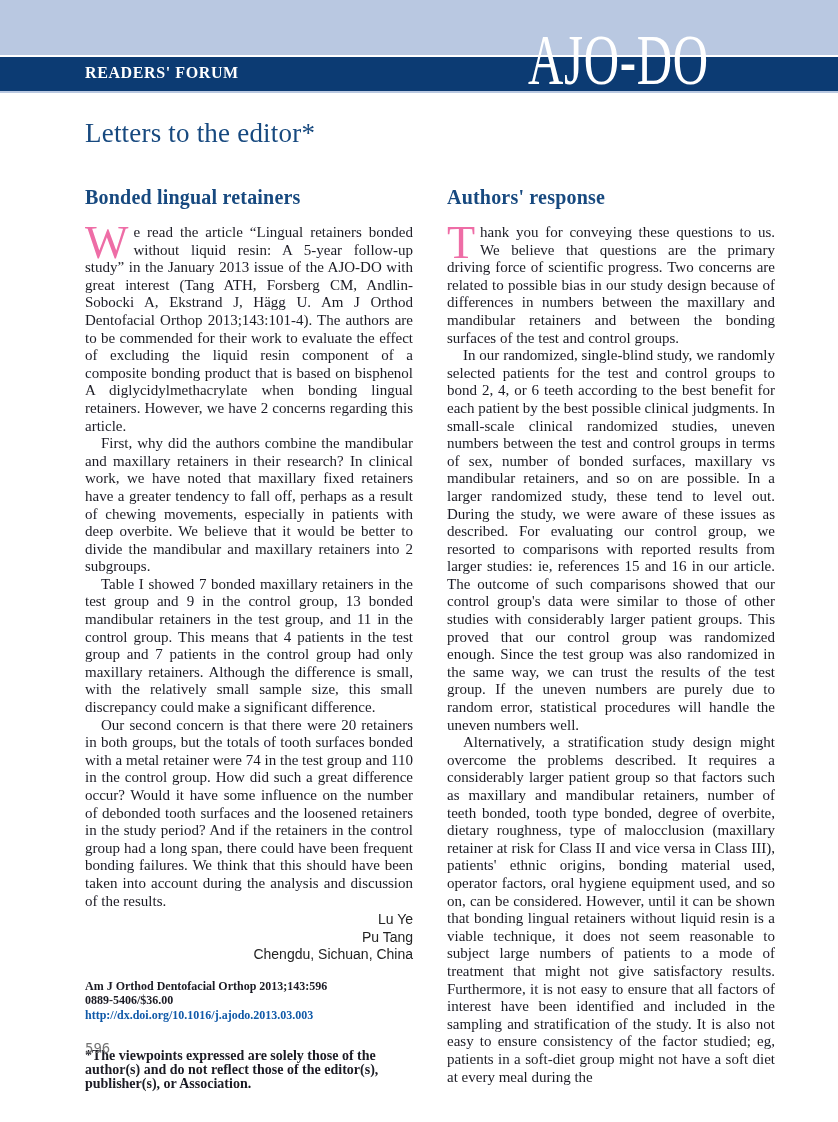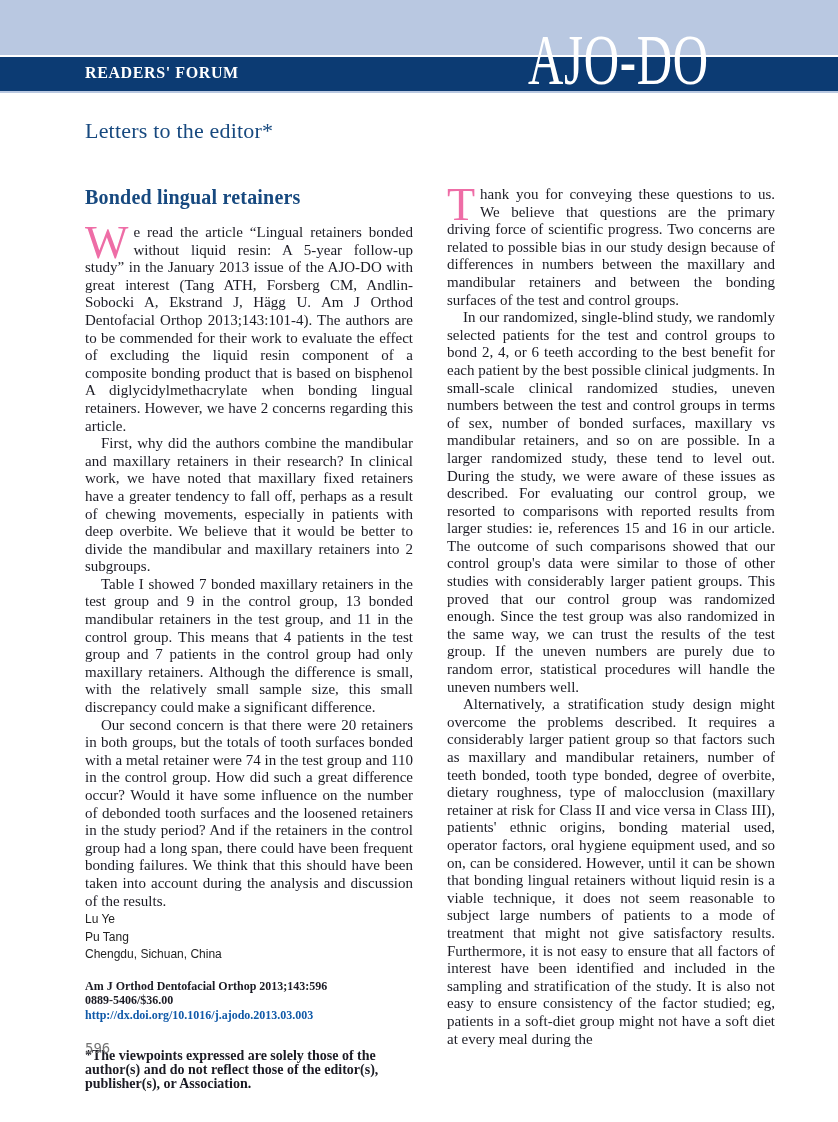--- a/index.html
+++ b/index.html
@@ -20,43 +20,43 @@
   }
   .logo{
     position:absolute;top:24px;left:528px;color:#ffffff;
     font-size:72px;line-height:1;letter-spacing:1px;
     font-family:"Liberation Serif",serif;font-weight:normal;
     transform:scaleX(0.68);transform-origin:left top;white-space:nowrap;
   }
   
   .title{
     position:absolute;top:118px;left:85px;margin:0;
-    font-size:22px;font-weight:normal;color:#17497f;letter-spacing:0.2px;
+    font-size:27px;font-weight:normal;color:#17497f;letter-spacing:0.2px;
   }
   
   .columns{
     position:absolute;top:186px;left:85px;width:681px;
     display:flex;gap:34px;
   }
   .col{width:328px;flex:0 0 328px;}
   .col h2{
     margin:0 0 15px 0;font-size:20px;font-weight:bold;color:#17497f;letter-spacing:0.2px;
   }
   .col p{
     margin:0;text-align:justify;font-size:15px;line-height:17.6px;color:#1b1b24;
   }
   .col p.indent{text-indent:16px;}
   .dropcap{
     float:left;color:#ee6da6;font-size:46px;line-height:33px;
     padding:2px 5px 0 0;font-weight:normal;
   }
   
   .signature{
-    margin-top:1px;text-align:left;color:#232323;
-    font-family:"Liberation Sans",sans-serif;font-size:12px;line-height:17.5px;
+    margin-top:1px;text-align:right;color:#232323;
+    font-family:"Liberation Sans",sans-serif;font-size:14px;line-height:17.5px;
   }
   .citation{
     margin-top:15px;font-size:12px;line-height:14.5px;font-weight:bold;color:#1b1b24;
   }
   .doi-link{color:#1059a8;text-decoration:none;display:inline-block;font-weight:bold;}
   .footnote{
     margin-top:27px;font-size:14px;line-height:14px;font-weight:bold;color:#1b1b24;
     text-align:left;
   }
   .pagenum{
@@ -95,20 +95,21 @@
       <div class="citation">
         <div>Am J Orthod Dentofacial Orthop 2013;143:596</div>
         <div>0889-5406/$36.00</div>
         <a href="#" class="doi-link">http://dx.doi.org/10.1016/j.ajodo.2013.03.003</a>
       </div>
 
       <div class="footnote">*The viewpoints expressed are solely those of the author(s) and do not reflect those of the editor(s), publisher(s), or Association.</div>
     </section>
 
     <section class="col">
+      <h2>Authors' response</h2>
       <p><span class="dropcap">T</span><span>hank you for conveying these questions to us. We believe that questions are the primary driving force of scientific progress. Two concerns are related to possible bias in our study design because of differences in numbers between the maxillary and mandibular retainers and between the bonding surfaces of the test and control groups.</span></p>
       <p class="indent">In our randomized, single-blind study, we randomly selected patients for the test and control groups to bond 2, 4, or 6 teeth according to the best benefit for each patient by the best possible clinical judgments. In small-scale clinical randomized studies, uneven numbers between the test and control groups in terms of sex, number of bonded surfaces, maxillary vs mandibular retainers, and so on are possible. In a larger randomized study, these tend to level out. During the study, we were aware of these issues as described. For evaluating our control group, we resorted to comparisons with reported results from larger studies: ie, references 15 and 16 in our article. The outcome of such comparisons showed that our control group's data were similar to those of other studies with considerably larger patient groups. This proved that our control group was randomized enough. Since the test group was also randomized in the same way, we can trust the results of the test group. If the uneven numbers are purely due to random error, statistical procedures will handle the uneven numbers well.</p>
       <p class="indent">Alternatively, a stratification study design might overcome the problems described. It requires a considerably larger patient group so that factors such as maxillary and mandibular retainers, number of teeth bonded, tooth type bonded, degree of overbite, dietary roughness, type of malocclusion (maxillary retainer at risk for Class II and vice versa in Class III), patients' ethnic origins, bonding material used, operator factors, oral hygiene equipment used, and so on, can be considered. However, until it can be shown that bonding lingual retainers without liquid resin is a viable technique, it does not seem reasonable to subject large numbers of patients to a mode of treatment that might not give satisfactory results. Furthermore, it is not easy to ensure that all factors of interest have been identified and included in the sampling and stratification of the study. It is also not easy to ensure consistency of the factor studied; eg, patients in a soft-diet group might not have a soft diet at every meal during the</p>
     </section>
 
   </div>
 
   <div class="pagenum">596</div>
 
 </div>

